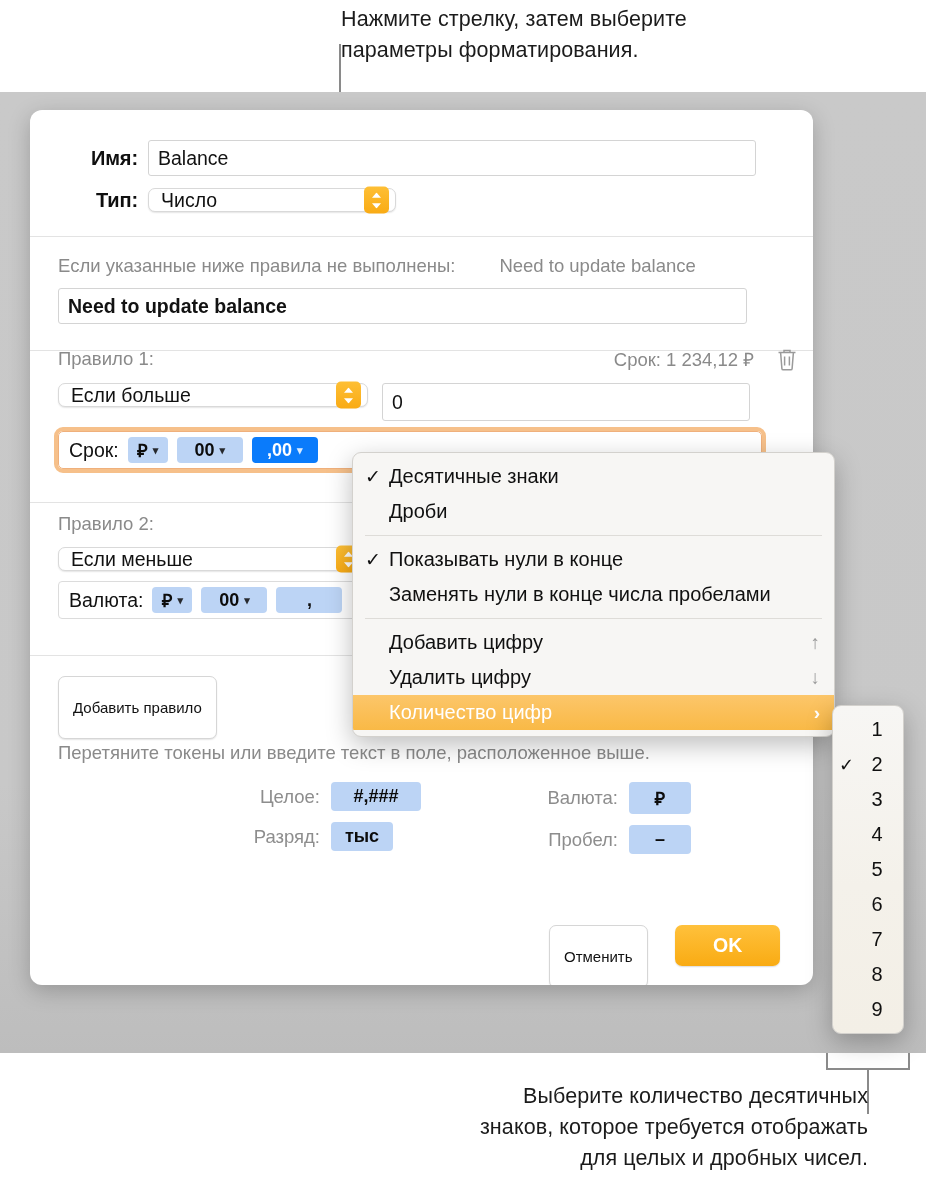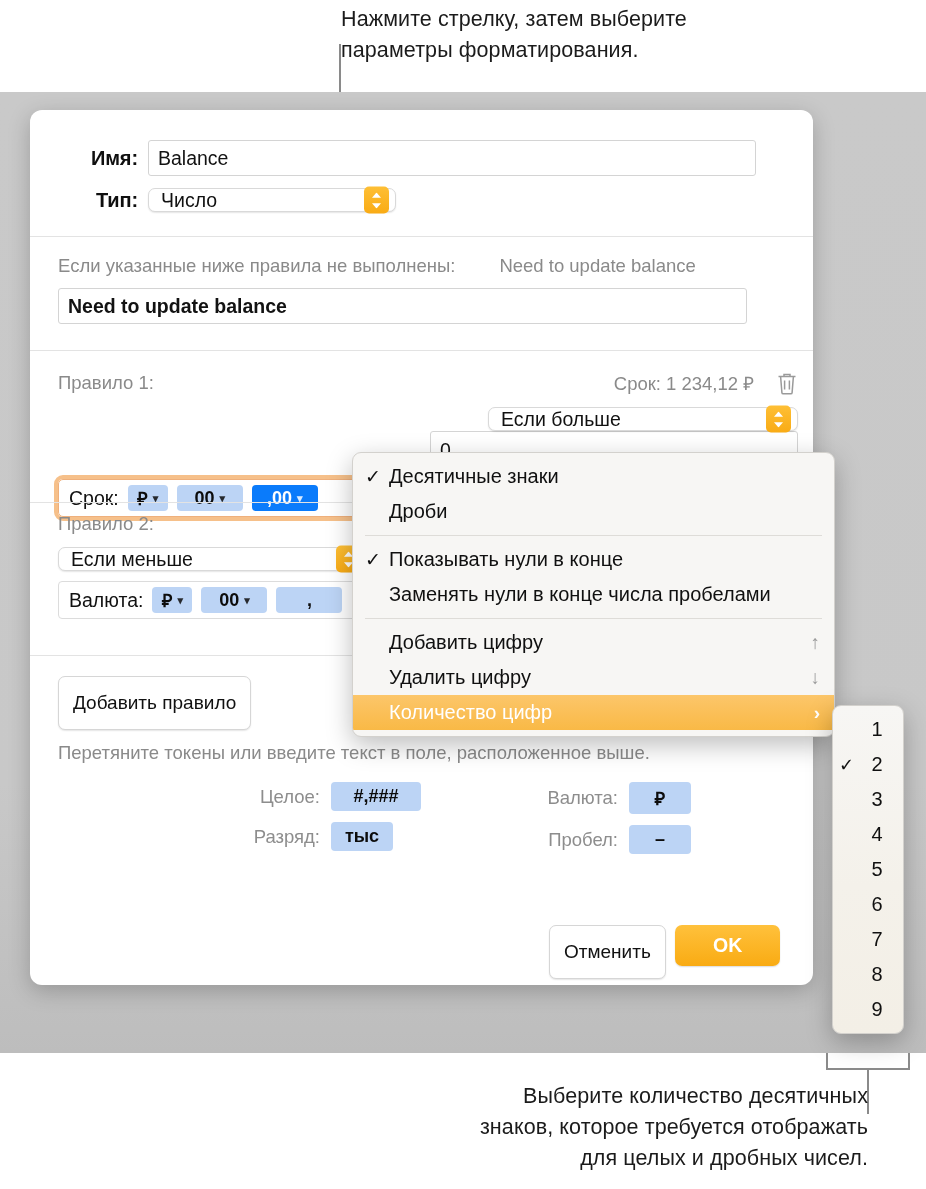--- a/index.html
+++ b/index.html
@@ -110,21 +110,21 @@
     padding: 0 9px;
     font-size: 18px; color: #0c0c0c;
     font-weight: 600;
   }
   .token.sel { background: #0a7bfb; color: #fff; }
   .token .cv { font-size: 11px; opacity: .85; }
 
   
   .btn {
     background: #fff; border: 1px solid #d6d6d6; border-radius: 7px;
-    font-size: 19px; color: #111; padding: 15px 14px;
+    font-size: 15px; color: #111; padding: 22px 14px;
     box-shadow: 0 1px 1.5px rgba(0,0,0,.10);
   }
   .btn-primary {
     background: linear-gradient(180deg,#ffc13c,#f9ab13);
     border: none; color: #fff; font-weight: 600;
     border-radius: 7px; padding: 9px 38px; font-size: 19.5px;
     box-shadow: 0 1px 1.5px rgba(0,0,0,.14);
   }
 
   
@@ -217,36 +217,36 @@
     <div style="position:absolute; left:28px; top:145px; width:740px;">
       <div style="display:flex; align-items:baseline;">
         <div class="muted">Если указанные ниже правила не выполнены:</div>
         <div class="muted" style="margin-left:44px;">Need to update balance</div>
       </div>
     </div>
     <div class="text-input plainbox" style="position:absolute; left:28px; top:178px; width:689px; font-weight:600;">Need to update balance</div>
 
     <hr class="sep" style="position:absolute; top:240px; left:0; width:783px;">
 
-    <div style="position:absolute; left:28px; top:260px; width:740px;">
+    <div style="position:absolute; left:28px; top:236px; width:740px;">
       <div style="display:flex; align-items:center;">
         <div class="muted">Правило 1:</div>
         <div style="flex:1"></div>
         <div class="muted">Срок: 1 234,12 ₽</div>
         <span class="trash" style="margin-left:22px;">
           <svg width="22" height="24" viewBox="0 0 22 24" fill="none" stroke="#9a9a9a" stroke-width="1.5">
             <path d="M2.5 5.5h17"></path>
             <path d="M8 5.5V3.4h6v2.1"></path>
             <path d="M4.6 5.5 L5.9 21.6 a1.3 1.3 0 0 0 1.3 1.2 h7.6 a1.3 1.3 0 0 0 1.3-1.2 L17.4 5.5"></path>
             <path d="M8.6 9.5v9M13.4 9.5v9"></path>
           </svg>
         </span>
       </div>
 
-      <div style="display:flex; align-items:flex-end; margin-top:12px;flex-direction:column;">
+      <div style="display:flex; align-items:flex-start; margin-top:12px;">
         <div class="popup" style="width:310px;">
           <span>Если больше</span>
           <span class="stepper">
             <svg width="11" height="7" viewBox="0 0 11 7">
                 <path d="M5.5 0 L10 5.2 L1 5.2 Z" fill="#fff"></path>
               </svg>
             <svg width="11" height="7" viewBox="0 0 11 7">
                 <path d="M5.5 7 L1 1.8 L10 1.8 Z" fill="#fff"></path>
               </svg>
           </span>

